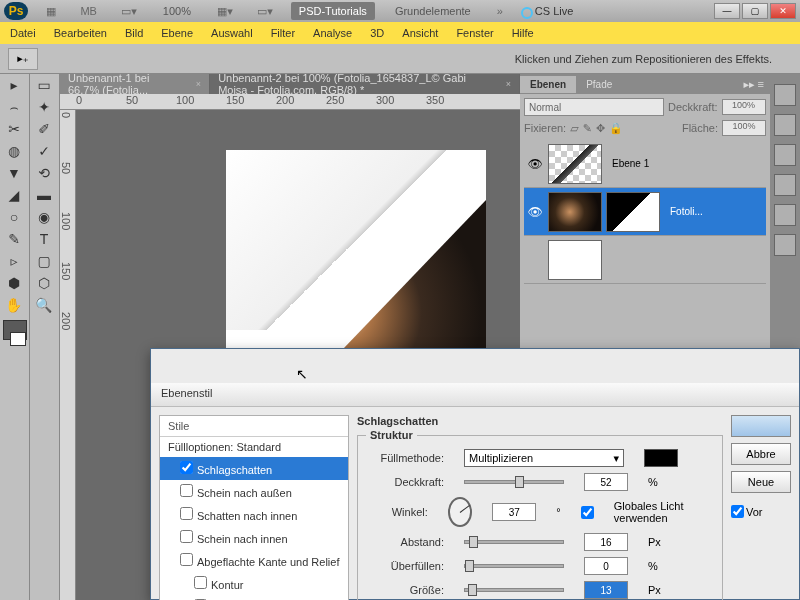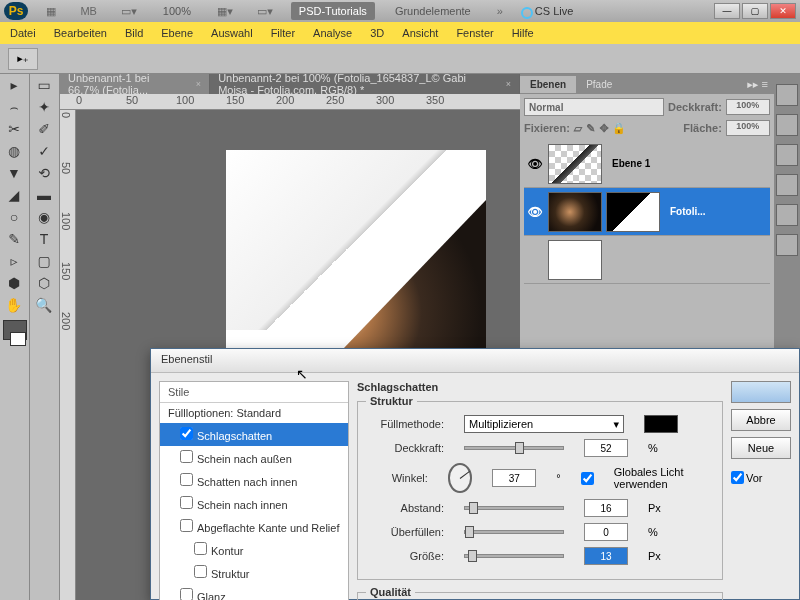--- a/index.html
+++ b/index.html
@@ -37,37 +37,37 @@
 .ruler-v span{height:50px;writing-mode:vertical-lr;padding-top:2px;}
 .canvas{flex:1;background:#6a6a6a;position:relative;overflow:hidden;}
 .page{position:absolute;left:150px;top:40px;width:260px;height:300px;background:#fff;}
 .fold-img{position:absolute;right:0;bottom:0;width:240px;height:250px;background:radial-gradient(circle at 40% 45%,#e8c097 0%,#ab7345 15%,#3a2a1f 40%,#1a1410 70%);clip-path:polygon(100% 0,100% 100%,0 100%);}
 .fold-back{position:absolute;left:0;top:0;width:100%;height:60%;background:linear-gradient(135deg,#fff 0%,#f0f0f0 48%,#d0d0d0 50%,transparent 50%);}
 .panels-right{width:280px;background:#a8a8a8;display:flex;}
 .panel-stack{flex:1;background:#b8b8b8;}
 .panel-tabs{height:20px;background:#8a8a8a;display:flex;align-items:center;}
 .ptab{padding:3px 10px;color:#ddd;font-size:10px;}
 .ptab.active{background:#b8b8b8;color:#333;font-weight:bold;}
-.panel-body{padding:4px;font-weight:bold;}
+.panel-body{padding:4px;}
 .combo{width:140px;height:18px;border:1px solid #888;background:#e8e8e8;padding:0 4px;font-size:10px;display:inline-flex;align-items:center;}
 .small-input{width:44px;height:16px;border:1px solid #888;background:#e8e8e8;font-size:9px;text-align:center;}
 .panel-row{display:flex;align-items:center;gap:4px;margin-bottom:4px;font-size:10px;color:#666;}
 .layer-row{display:flex;align-items:center;height:48px;border-bottom:1px solid #999;gap:4px;padding:2px;}
 .layer-row.sel{background:#2a7ad4;color:#fff;}
 .eye{width:18px;text-align:center;font-size:12px;}
 .thumb{width:54px;height:40px;border:1px solid #666;background:#ddd;}
 .thumb.check{background:repeating-conic-gradient(#ccc 0 25%,#fff 0 50%) 0 0/12px 12px;}
 .thumb.dark{background:radial-gradient(circle at 40% 50%,#c89060 0%,#3a2818 40%,#0f0a08 80%);}
 .thumb.mask{background:linear-gradient(135deg,#000 0%,#000 48%,#fff 48%,#fff 100%);}
 .thumb.white{background:#fff;}
 .layer-name{flex:1;padding-left:6px;font-size:10px;}
 .strip{width:30px;background:#8a8a8a;display:flex;flex-direction:column;gap:8px;padding-top:10px;align-items:center;}
 .strip-icon{width:22px;height:22px;background:#b0b0b0;border:1px solid #666;}
 .dialog{position:absolute;left:150px;top:348px;width:650px;height:252px;background:#ebebeb;border:1px solid #4a6a8a;box-shadow:0 4px 12px rgba(0,0,0,0.4);}
-.dlg-title{height:24px;background:linear-gradient(#fafafa,#e0e0e0);padding:4px 10px;color:#333;border-bottom:1px solid #bbb;}
+.dlg-title{height:24px;background:linear-gradient(#fafafa,#e0e0e0);padding:4px 10px;color:#333;border-bottom:1px solid #bbb;margin-top:34px;}
 .dlg-body{display:flex;padding:8px;gap:8px;height:calc(100% - 24px);}
 .dlg-left{width:190px;}
 .dlg-box{border:1px solid #b0b0b0;background:#fff;height:240px;}
 .dlg-box-title{padding:4px 8px;border-bottom:1px solid #ccc;color:#555;}
 .style-item{padding:4px 8px 4px 20px;color:#333;cursor:default;}
 .style-item.sel{background:#2a7ad4;color:#fff;}
 .style-item input[type=checkbox]{margin-right:4px;}
 .dlg-right{flex:1;}
 .sect-title{font-weight:bold;color:#333;margin-bottom:2px;}
 .fieldset{border:1px solid #b0b0b0;padding:8px;margin-bottom:6px;}
@@ -117,20 +117,21 @@
   <span>Filter</span>
   <span>Analyse</span>
   <span>3D</span>
   <span>Ansicht</span>
   <span>Fenster</span>
   <span>Hilfe</span>
 </div>
 
 <div class="optionsbar">
   <div class="opt-tool">▸₊</div>
+  <span class="hint-text">Klicken und Ziehen zum Repositionieren des Effekts.</span>
 </div>
 
 <div class="workspace">
   <div class="tools-left">
     <div class="tool">▸</div>
     <div class="tool">⌢</div>
     <div class="tool">✂</div>
     <div class="tool">◍</div>
     <div class="tool">▼</div>
     <div class="tool">◢</div>

